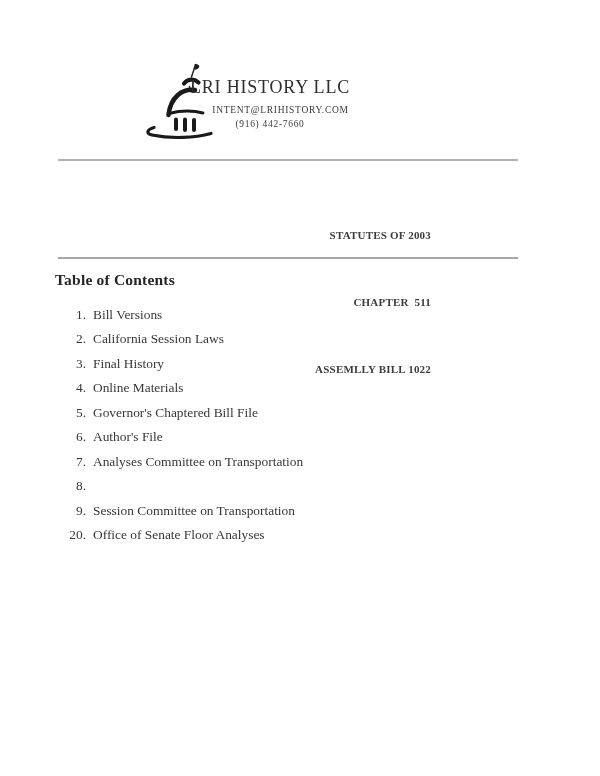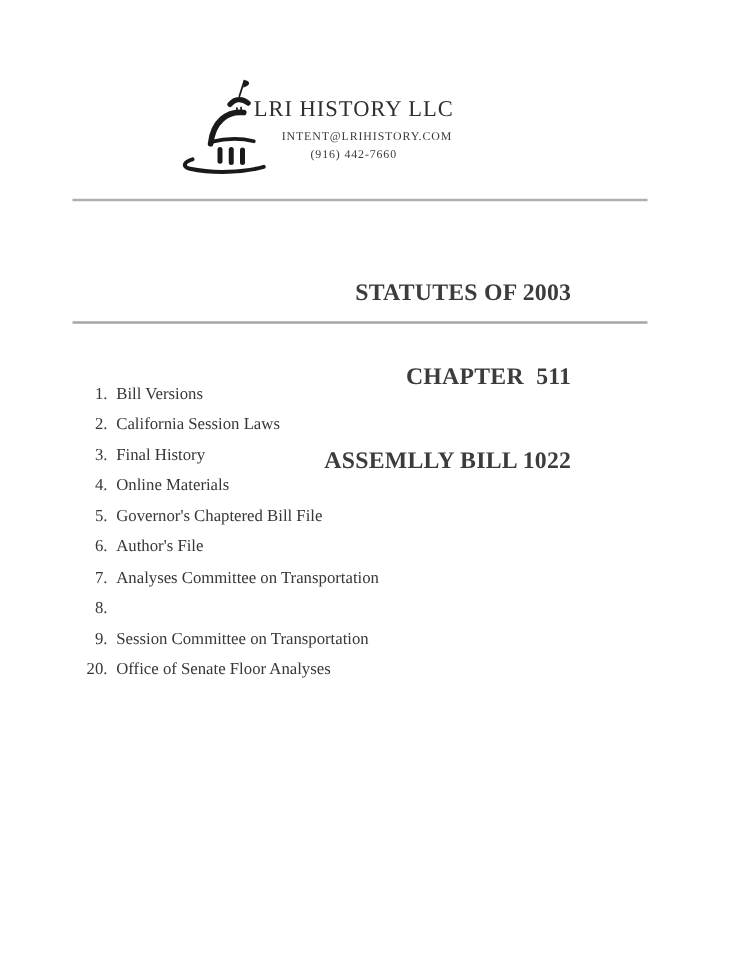--- a/index.html
+++ b/index.html
@@ -3,21 +3,20 @@
 <meta charset="utf-8">
 <style>
   html, body { margin: 0; padding: 0; background: #ffffff; }
   .page {
     position: relative;
     width: 540px;
     height: 776px;
     background: #ffffff;
     font-family: "Liberation Serif", "DejaVu Serif", serif;
     overflow: hidden;
-    padding-left: 26px;
   }
 
   
   .logo {
     position: absolute;
     left: 139px;
     top: 61px;
     width: 82px;
     height: 80px;
   }
@@ -52,21 +51,21 @@
   .rule-top { top: 159px; }
   .rule-bottom { top: 257px; background: #a6a6a6; }
 
   
   .case-block {
     position: absolute;
     right: 109px;
     top: 179px;
     text-align: right;
     font-weight: bold;
-    font-size: 19px;
+    font-size: 11px;
     line-height: 22.4px;
     letter-spacing: 0.2px;
     color: #3c3c3c;
     white-space: pre;
   }
 
   
   .toc-title {
     position: absolute;
     left: 55px;
@@ -136,20 +135,21 @@
   <div class="rule rule-top"></div>
 
   <div class="case-block">
     <div>STATUTES OF 2003</div>
     <div>CHAPTER  511</div>
     <div>ASSEMLLY BILL 1022</div>
   </div>
 
   <div class="rule rule-bottom"></div>
 
+  <div class="toc-title">Table of Contents</div>
 
   <ol class="toc-list">
     <li class="toc-item">
       <span class="toc-num">1.</span>
       <span class="toc-label">Bill Versions</span>
     </li>
     <li class="toc-item">
       <span class="toc-num">2.</span>
       <span class="toc-label">California Session Laws</span>
     </li>

